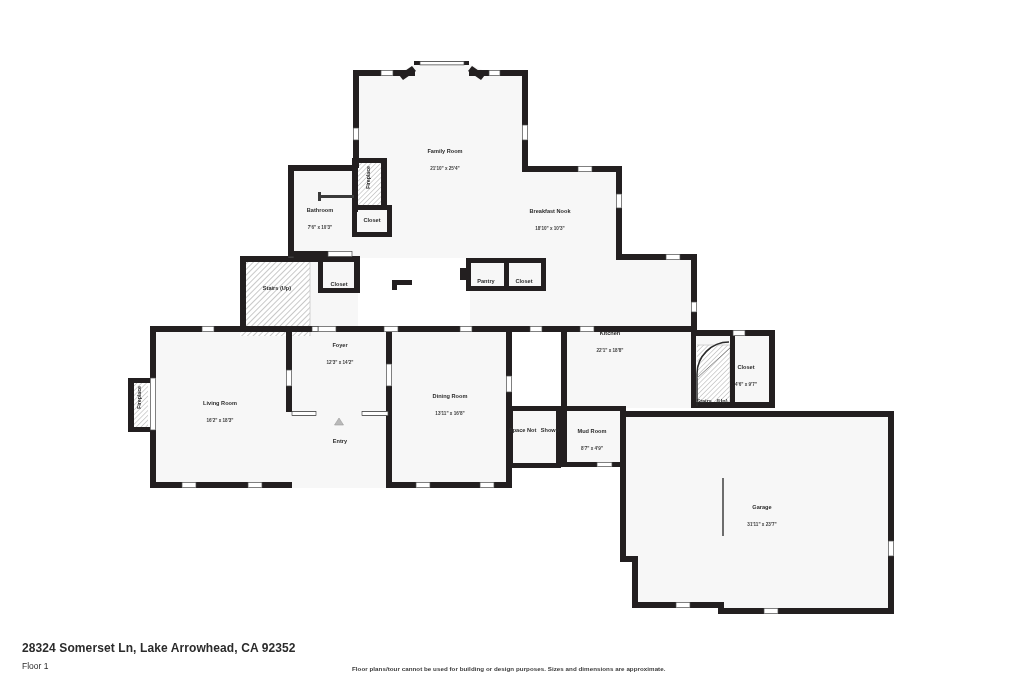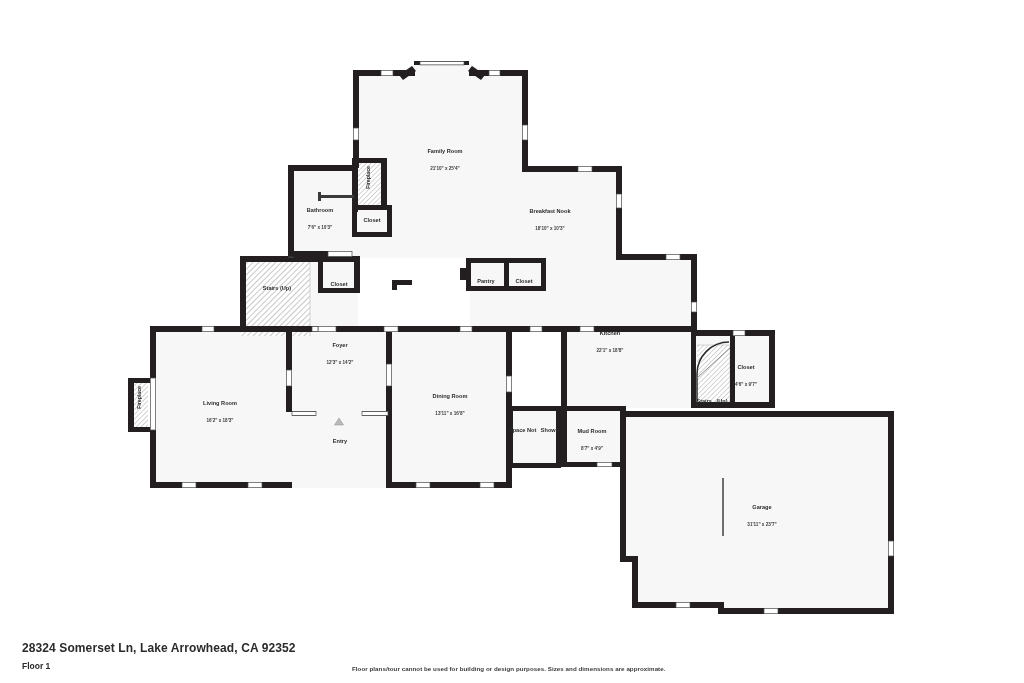--- a/index.html
+++ b/index.html
@@ -6,21 +6,21 @@
   body{
     width:1024px;height:683px;background:#ffffff;position:relative;
     font-family:"Liberation Sans", sans-serif;color:#2b2b2b;overflow:hidden;
   }
   #plan{position:absolute;left:0;top:0;width:1024px;height:683px;}
   .footer-addr{
     position:absolute;left:22px;top:641px;font-size:12px;font-weight:bold;
     letter-spacing:.1px;color:#2b2b2b;
   }
   .footer-floor{
-    position:absolute;left:22px;top:661px;font-size:8.5px;font-weight:bold;
+    position:absolute;left:22px;top:661px;font-size:8.5px;font-weight:normal;
     color:#2b2b2b;
   }
   .footer-disclaimer{
     position:absolute;left:352px;top:665px;font-size:6.2px;font-weight:bold;
     color:#3a3a3a;letter-spacing:.05px;
   }
   .lbl{position:absolute;text-align:center;line-height:1.25;pointer-events:none;}
   .lbl .nm{font-size:5.6px;font-weight:bold;color:#2b2b2b;white-space:nowrap;}
   .lbl .dim{font-size:4.6px;font-weight:bold;color:#3c3c3c;white-space:nowrap;margin-top:1px;}
   .lbl.two .nm{display:block;}

